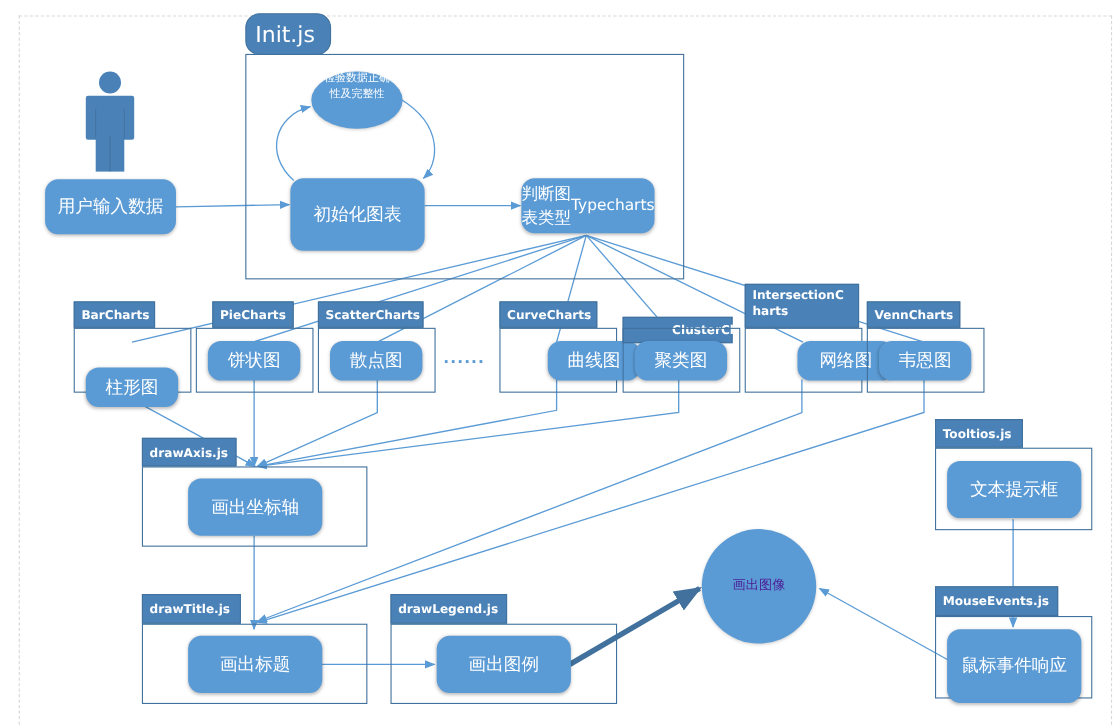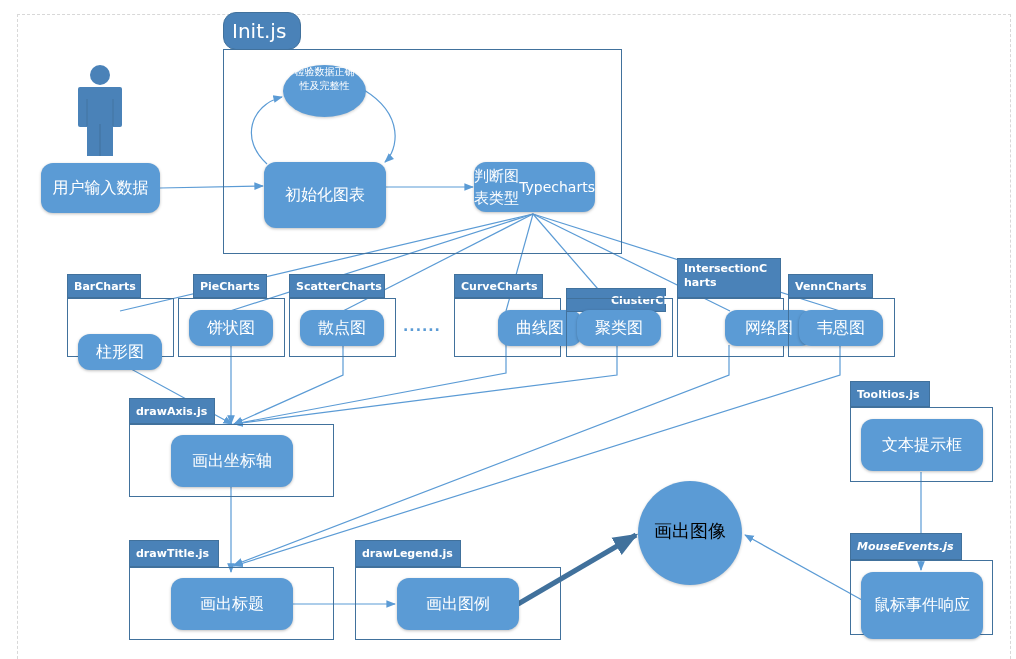--- a/index.html
+++ b/index.html
@@ -13,22 +13,22 @@
     .pkg-tab.big { font-weight: normal; font-size: 20px; padding: 0 8px; border-radius: 13px; }
     .pkg-tab.two { font-size: 11px; line-height: 14px; white-space: normal; word-break: break-all; align-items: flex-start; padding-top: 3px; }
     .pkg-body { position: absolute; border: 1px solid #41719c; background: transparent; box-sizing: border-box; }
     .node { position: absolute; background: #5b9bd5; color: #fff; border-radius: 12px;
             display: flex; align-items: center; justify-content: center; text-align: center;
             box-shadow: 0 1px 3px rgba(0,0,0,0.25); font-size: 16px; box-sizing: border-box; }
     .node.two { line-height: 22px; font-size: 15px; }
     .ellipse { position: absolute; background: #5b9bd5; color: #fff; border-radius: 50%;
                display: flex; align-items: flex-start; justify-content: center; text-align: center;
                font-size: 10px; line-height: 14px; box-shadow: 0 1px 3px rgba(0,0,0,0.2); }
-    .circle { position: absolute; background: #5b9bd5; color: #000000; border-radius: 50%;
-              display: flex; align-items: center; justify-content: center; font-size: 18px;
+    .circle { position: absolute; background: #5b9bd5; color: #4c1d95; border-radius: 50%;
+              display: flex; align-items: center; justify-content: center; font-size: 12px;
               box-shadow: 0 1px 3px rgba(0,0,0,0.2); }
     svg.wires { position: absolute; left: 0; top: 0; }
     .dots { position: absolute; color: #5b9bd5; font-size: 14px; letter-spacing: 1px; font-weight: bold; }
     .person { position: absolute; }
   </style>
 </head>
 <body>
 
 <div class="frame"></div>
 
@@ -194,19 +194,19 @@
 </div>
 
 <div class="pkg-tab" style="left:850px; top:381px; width:80px; height:26px;">
     <span>Tooltios.js</span>
   </div>
 <div class="pkg-body" style="left:850px; top:407px; width:143px; height:75px;"></div>
 <div class="node" style="left:861px; top:419px; width:122px; height:52px;">
     <span>文本提示框</span>
   </div>
 
-<div class="pkg-tab" style="left:850px; top:533px; width:112px; height:27px;font-style:italic;">
+<div class="pkg-tab" style="left:850px; top:533px; width:112px; height:27px;">
     <span>MouseEvents.js</span>
   </div>
 <div class="pkg-body" style="left:850px; top:560px; width:143px; height:75px;"></div>
 <div class="node" style="left:861px; top:572px; width:122px; height:67px;">
     <span>鼠标事件响应</span>
   </div>
 
 </body></html>

